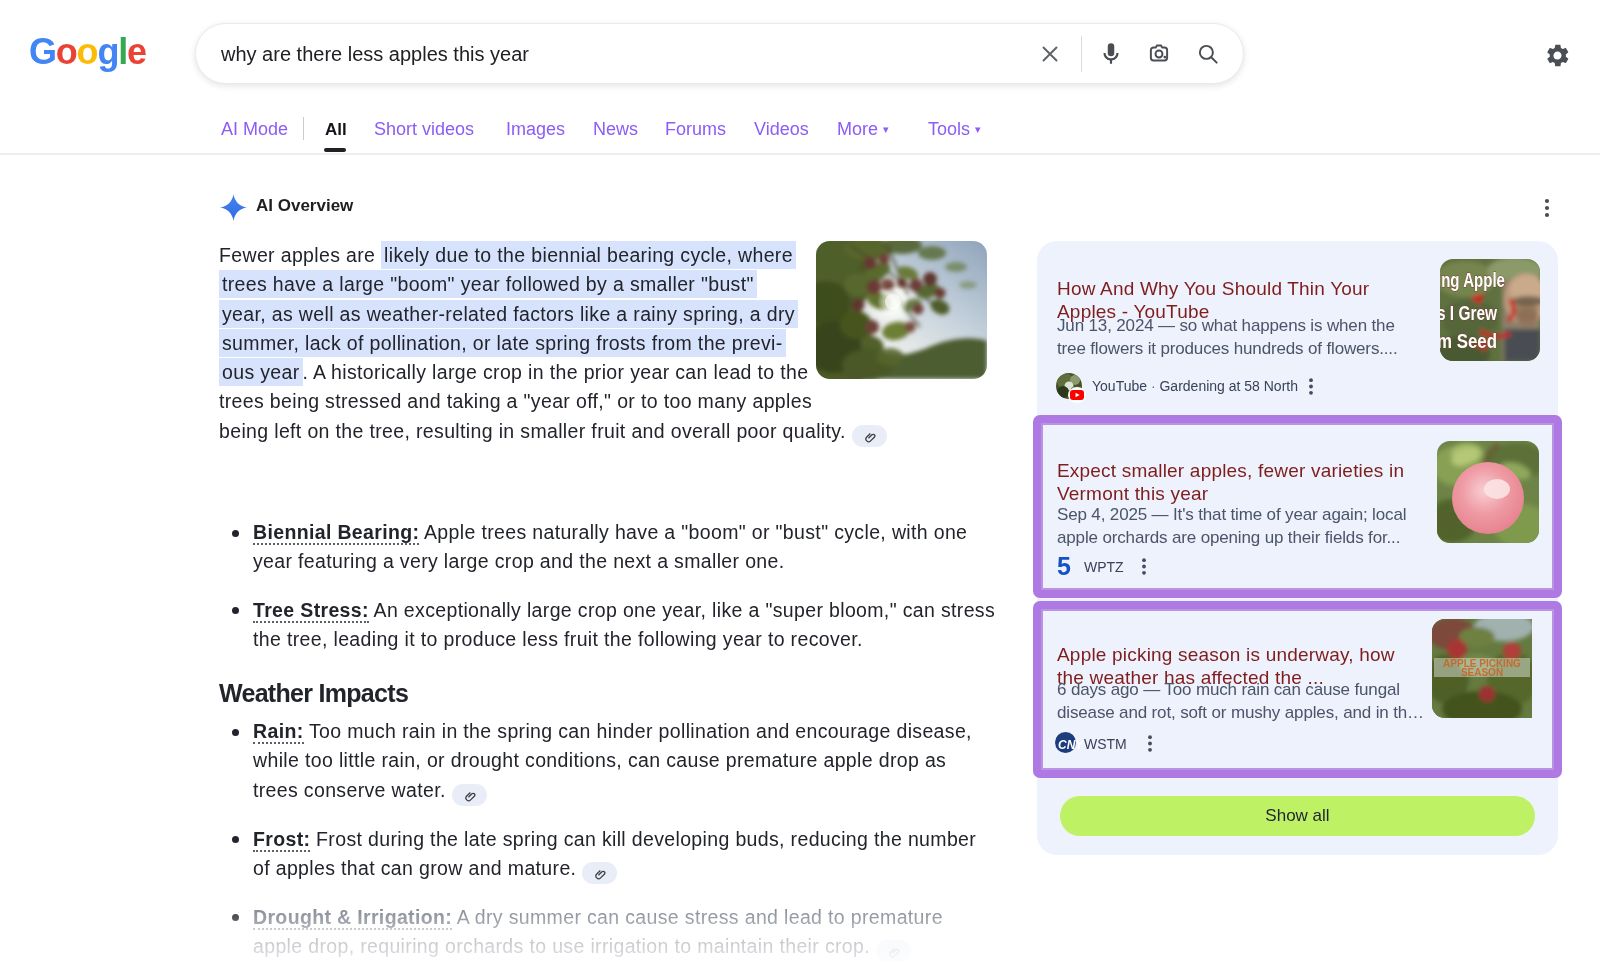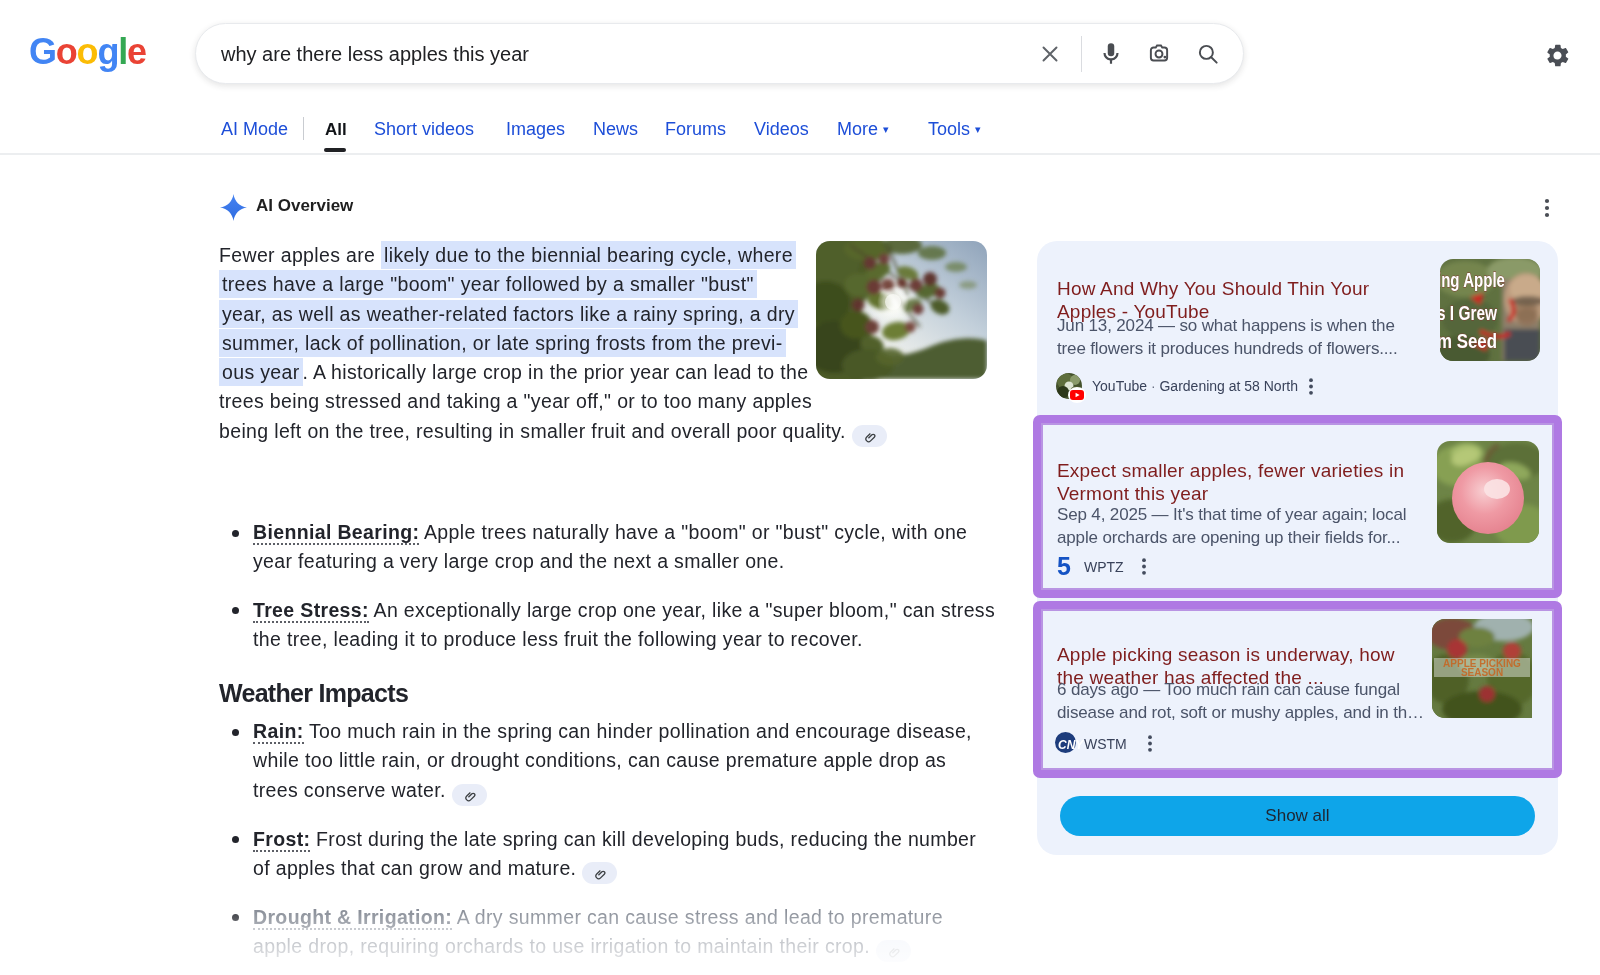--- a/index.html
+++ b/index.html
@@ -7,21 +7,21 @@
     font-family:"Liberation Sans", sans-serif; }
   #page { position:relative; width:1600px; height:975px;padding-left:27px; }
   .abs { position:absolute; }
 
   
   .logo { left:29px; top:31px; font-size:36px; font-weight:bold; letter-spacing:-1.2px; }
   .searchbox { left:195px; top:23px; width:1049px; height:61px; background:#fff;
     border:1px solid #e8eaed; border-radius:31px;
     box-shadow:0 2px 6px rgba(32,33,36,0.12); }
   .query { left:221px; top:43px; font-size:20px; color:#202124; }
-  .navtab { font-size:18px; color:#1d4ed8; top:119px; }
+  .navtab { font-size:18px; color:#8b5cf6; top:119px; }
   .nav-underline { left:324px; top:147.5px; width:22px; height:4px; background:#202124; border-radius:2px; }
   .navdivider { left:303px; top:117px; width:1px; height:23px; background:#c9ccd1; }
   .hdr-border { left:0; top:153px; width:1600px; height:2px; background:#eceef0; }
 
   
   .aio-label { left:256px; top:196px; font-size:17px; font-weight:600; color:#1f1f1f; }
   .para { left:219px; top:241px; width:820px; font-size:19.5px; letter-spacing:0.35px; line-height:29.3px; color:#22242b; }
   .hl { background:#d7e3fc; padding:3px 3px; box-decoration-break:clone; -webkit-box-decoration-break:clone; }
   .heroimg { left:816px; top:241px; width:171px; height:138px; border-radius:14px; overflow:hidden; }
   h2.aih { position:absolute; left:219px; font-size:25px; font-weight:bold; color:#22242b;
@@ -40,21 +40,21 @@
   .fade-bottom { left:180px; top:903px; width:850px; height:72px;
     background:linear-gradient(to bottom, rgba(255,255,255,0) 0%, rgba(255,255,255,0.55) 50%, rgba(255,255,255,0.92) 100%); }
 
   
   .panel { left:1037px; top:241px; width:521px; height:614px; background:#edf2fc; border-radius:20px; }
   .card-title { position:absolute; font-size:19px; letter-spacing:0.2px; line-height:23px; color:#7f1d1d;margin-top:17px; }
   .card-snip { position:absolute; font-size:17px; letter-spacing:-0.15px; line-height:23.2px; color:#4b5469; }
   .card-src { position:absolute; font-size:14px; color:#39425a; }
   .pbox { border:8px solid #af79e3; box-shadow:inset 0 0 0 2px rgba(150,85,210,0.6); border-radius:7px; }
   .thumb { position:absolute; border-radius:13px; overflow:hidden; }
-  .showall { left:1060px; top:796px; width:475px; height:40px; background:#0ea5e9; border-radius:20px;
+  .showall { left:1060px; top:796px; width:475px; height:40px; background:#bef264; border-radius:20px;
     font-size:17px; color:#1f2531; text-align:center; line-height:40px; }
 </style>
 </head>
 <body>
 <div id="page">
 
   <div class="abs logo"><span style="color:#4285F4">G</span><span style="color:#EA4335">o</span><span style="color:#FBBC05">o</span><span style="color:#4285F4">g</span><span style="color:#34A853">l</span><span style="color:#EA4335">e</span></div>
   <div class="abs searchbox"></div>
   <div class="abs query">why are there less apples this year</div>
 

